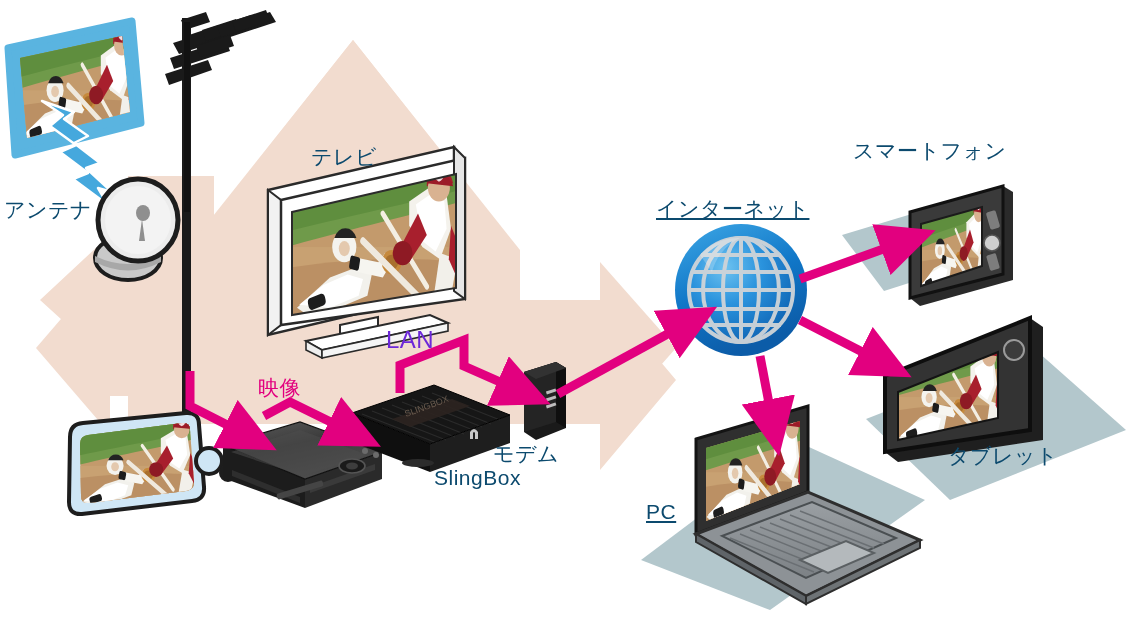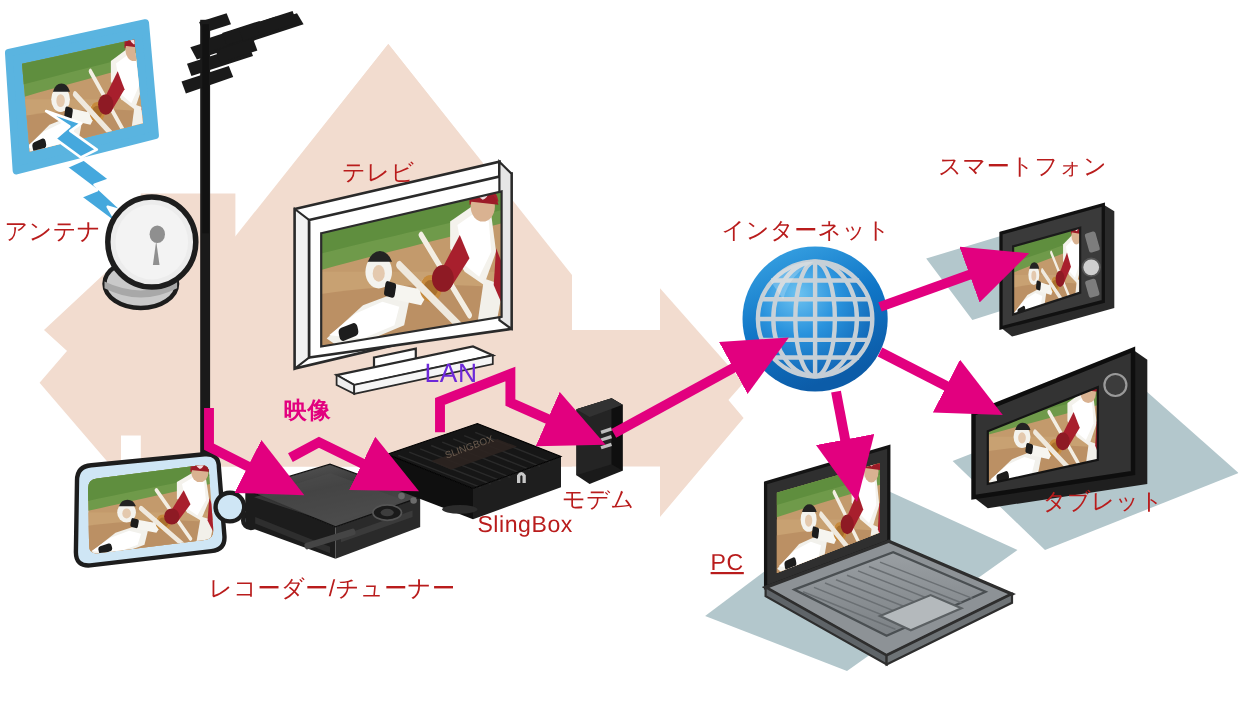--- a/index.html
+++ b/index.html
@@ -14,27 +14,27 @@
     position: relative;
     width: 1126px;
     height: 638px;
     background: #ffffff;
     overflow: hidden;
   }
   #svgroot { position:absolute; left:0; top:0; width:1126px; height:638px; }
 
   .lbl {
     position: absolute;
-    color: #b91c1c;
+    color: #0c4a6e;
     font-size: 21px;
     letter-spacing: 0.5px;
     white-space: nowrap;
     font-family: "Liberation Sans", "DejaVu Sans", sans-serif;
   }
-  .lbl-magenta { color: #e2007f; font-weight: bold; }
+  .lbl-magenta { color: #e2007f; font-weight: normal; margin-top: 15px; }
   .lbl-lan { color: #6d28d9; font-size: 24px; font-weight: normal; font-family:"Liberation Sans", sans-serif; }
 </style>
 </head>
 <body>
 
 <div id="stage">
 
 <svg id="svgroot" viewBox="0 0 1126 638" xmlns="http://www.w3.org/2000/svg">
   <defs>
 
@@ -336,21 +336,20 @@
     <path d="M800 320 L878 360" marker-end="url(#mArrow)"></path>
 
     <path d="M760 356 L772 419" marker-end="url(#mArrow)"></path>
   </g>
 </svg>
 
 <div class="lbl" style="left:4px;  top:196px;text-align:center;">アンテナ</div>
 <div class="lbl" style="left:311px;top:143px;">テレビ</div>
 <div class="lbl lbl-magenta" style="left:258px;top:359px;">映像</div>
 <div class="lbl lbl-lan" style="left:386px;top:326px;">LAN</div>
-<div class="lbl" style="left:190px;top:521px;">レコーダー/チューナー</div>
 <div class="lbl" style="left:434px;top:466px;">SlingBox</div>
-<div class="lbl" style="left:511px;top:440px;text-align:right;">モデム</div>
-<div class="lbl" style="left:656px;top:195px;">インターネット</div>
+<div class="lbl" style="left:493px;top:440px;text-align:right;">モデム</div>
+<div class="lbl" style="left:656px;top:195px;text-decoration:underline;">インターネット</div>
 <div class="lbl" style="left:948px;top:442px;">タブレット</div>
 <div class="lbl" style="left:853px;top:137px;">スマートフォン</div>
 <div class="lbl" style="left:646px;top:500px;text-decoration:underline;">PC</div>
 
 </div>
 
 </body></html>

